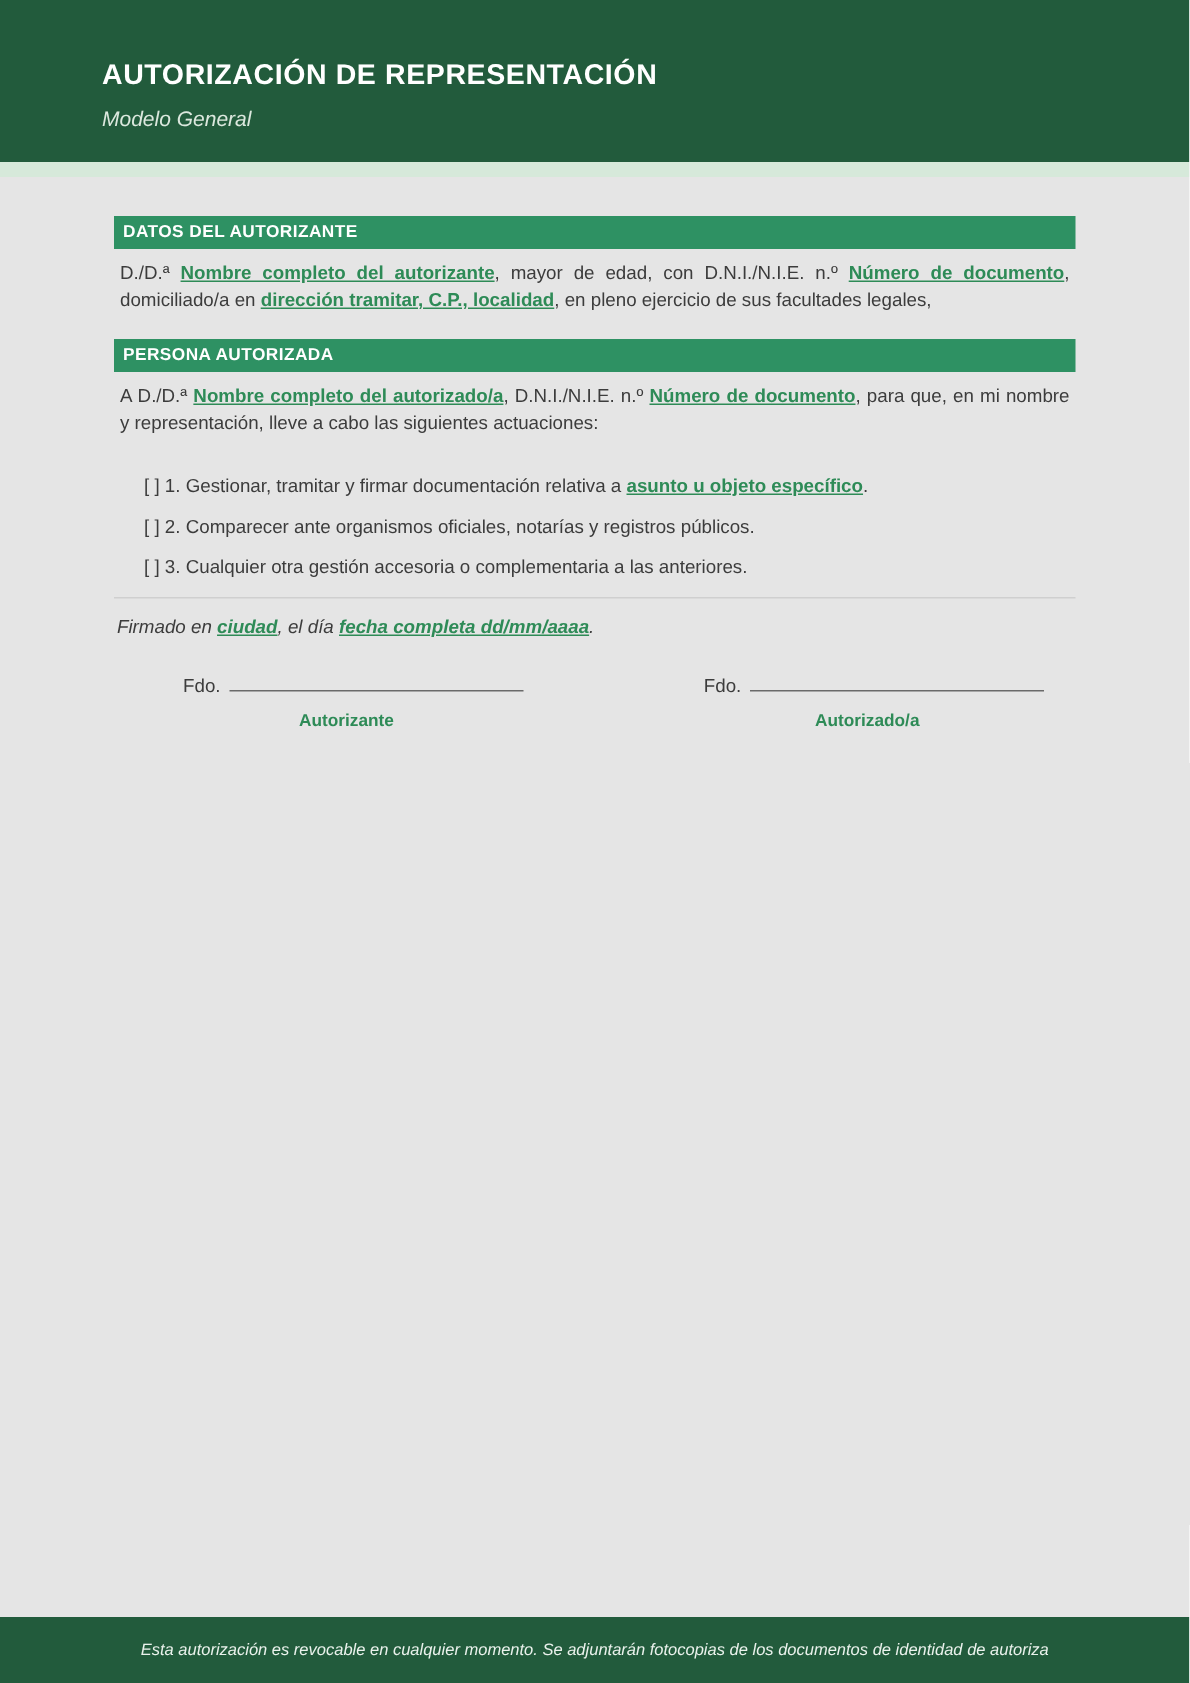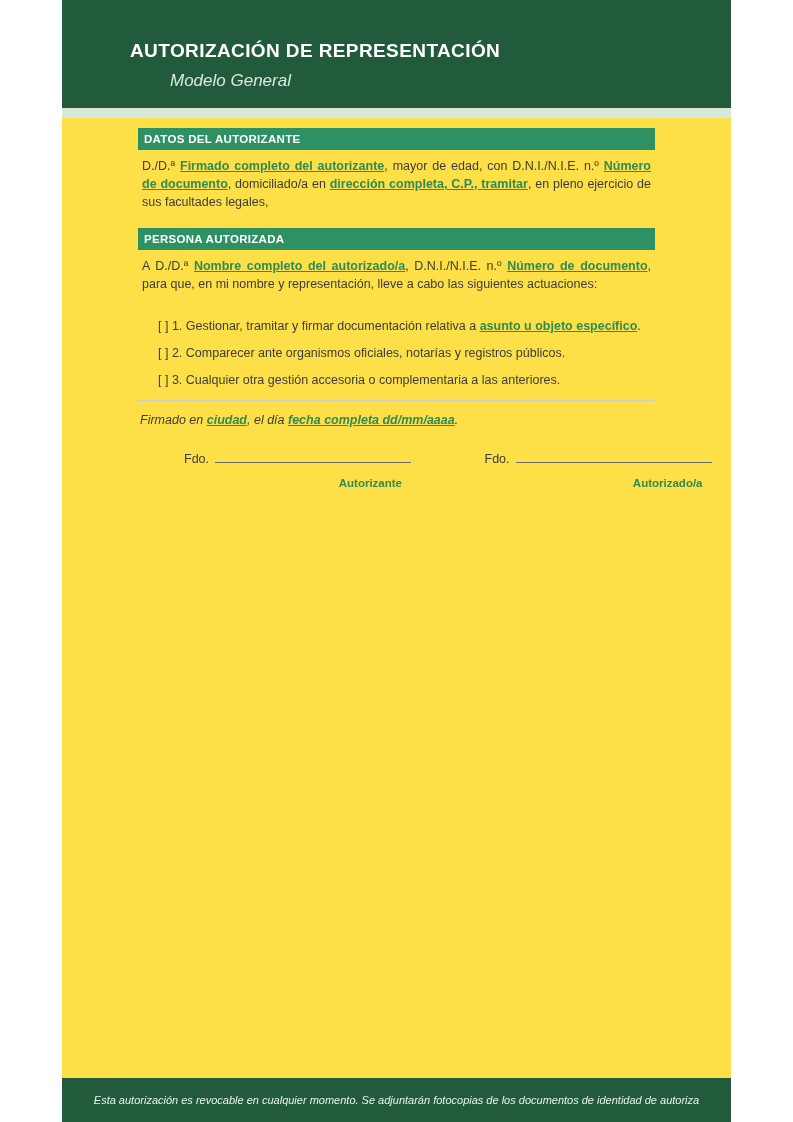--- a/index.html
+++ b/index.html
@@ -3,52 +3,51 @@
 <meta charset="utf-8">
 <style>
   * { margin: 0; padding: 0; box-sizing: border-box; }
   html, body { background: #ffffff; }
   body {
     font-family: "Liberation Sans", "DejaVu Sans", sans-serif;
     color: #3c3c3c;
   }
   .page {
     position: relative;
-    width: 669px;
+    width: 793px;
     height: 1122px;
     margin: 0 auto;
-    background: #fde047;
+    background: #e5e5e5;
     overflow: hidden;
   }
   
   .header {
     height: 108px;
     background: #225b3c;
     padding: 40px 68px 0 68px;
   }
   .header-title {
     color: #ffffff;
     font-size: 19px;
     font-weight: bold;
     letter-spacing: 0.4px;
   }
   .header-subtitle {
     margin-top: 9px;
     color: #dcE8dE;
-    font-size: 17px;
+    font-size: 14px;
     font-style: italic;
-    margin-left: 40px;
   }
   .light-strip {
     height: 10px;
     background: #d6e9da;
   }
   
   .content {
-    padding: 10px 76px 0 76px;
+    padding: 26px 76px 0 76px;
   }
   .section-bar {
     background: #2e9163;
     color: #ffffff;
     font-size: 11.5px;
     font-weight: bold;
     letter-spacing: 0.3px;
     padding: 5px 6px 5px 6px;
   }
   .para {
@@ -99,21 +98,21 @@
   .sig-line {
     display: inline-block;
     width: 196px;
     height: 12px;
     border-bottom: 1px solid #6a6a6a;
     margin-left: 6px;
   }
   .sig-role {
     margin-top: 11px;
     width: 218px;
-    text-align: right;
+    text-align: center;
     color: #2e8b57;
     font-size: 11.5px;
     font-weight: bold;
   }
   
   .footer {
     position: absolute;
     left: 0;
     bottom: 0;
     width: 100%;
@@ -136,21 +135,21 @@
 
   <div class="header">
     <div class="header-title">AUTORIZACIÓN DE REPRESENTACIÓN</div>
     <div class="header-subtitle">Modelo General</div>
   </div>
   <div class="light-strip"></div>
 
   <div class="content">
 
     <div class="section-bar">DATOS DEL AUTORIZANTE</div>
-    <p class="para"><span>D./D.ª </span><span class="ph">Firmado completo del autorizante</span><span>, mayor de edad, con D.N.I./N.I.E. n.º </span><span class="ph">Número de documento</span><span>, domiciliado/a en </span><span class="ph">dirección completa, C.P., tramitar</span><span>, en pleno ejercicio de sus facultades legales,</span></p>
+    <p class="para"><span>D./D.ª </span><span class="ph">Nombre completo del autorizante</span><span>, mayor de edad, con D.N.I./N.I.E. n.º </span><span class="ph">Número de documento</span><span>, domiciliado/a en </span><span class="ph">dirección tramitar, C.P., localidad</span><span>, en pleno ejercicio de sus facultades legales,</span></p>
 
     <div class="section-bar">PERSONA AUTORIZADA</div>
     <p class="para"><span>A D./D.ª </span><span class="ph">Nombre completo del autorizado/a</span><span>, D.N.I./N.I.E. n.º </span><span class="ph">Número de documento</span><span>, para que, en mi nombre y representación, lleve a cabo las siguientes actuaciones:</span></p>
 
     <div class="scope-list">
       <div class="scope-item"><span>[ ] 1. </span><span>Gestionar, tramitar y firmar documentación relativa a </span><span class="ph">asunto u objeto específico</span><span>.</span></div>
       <div class="scope-item"><span>[ ] 2. </span><span>Comparecer ante organismos oficiales, notarías y registros públicos.</span></div>
       <div class="scope-item"><span>[ ] 3. </span><span>Cualquier otra gestión accesoria o complementaria a las anteriores.</span></div>
     </div>
 

